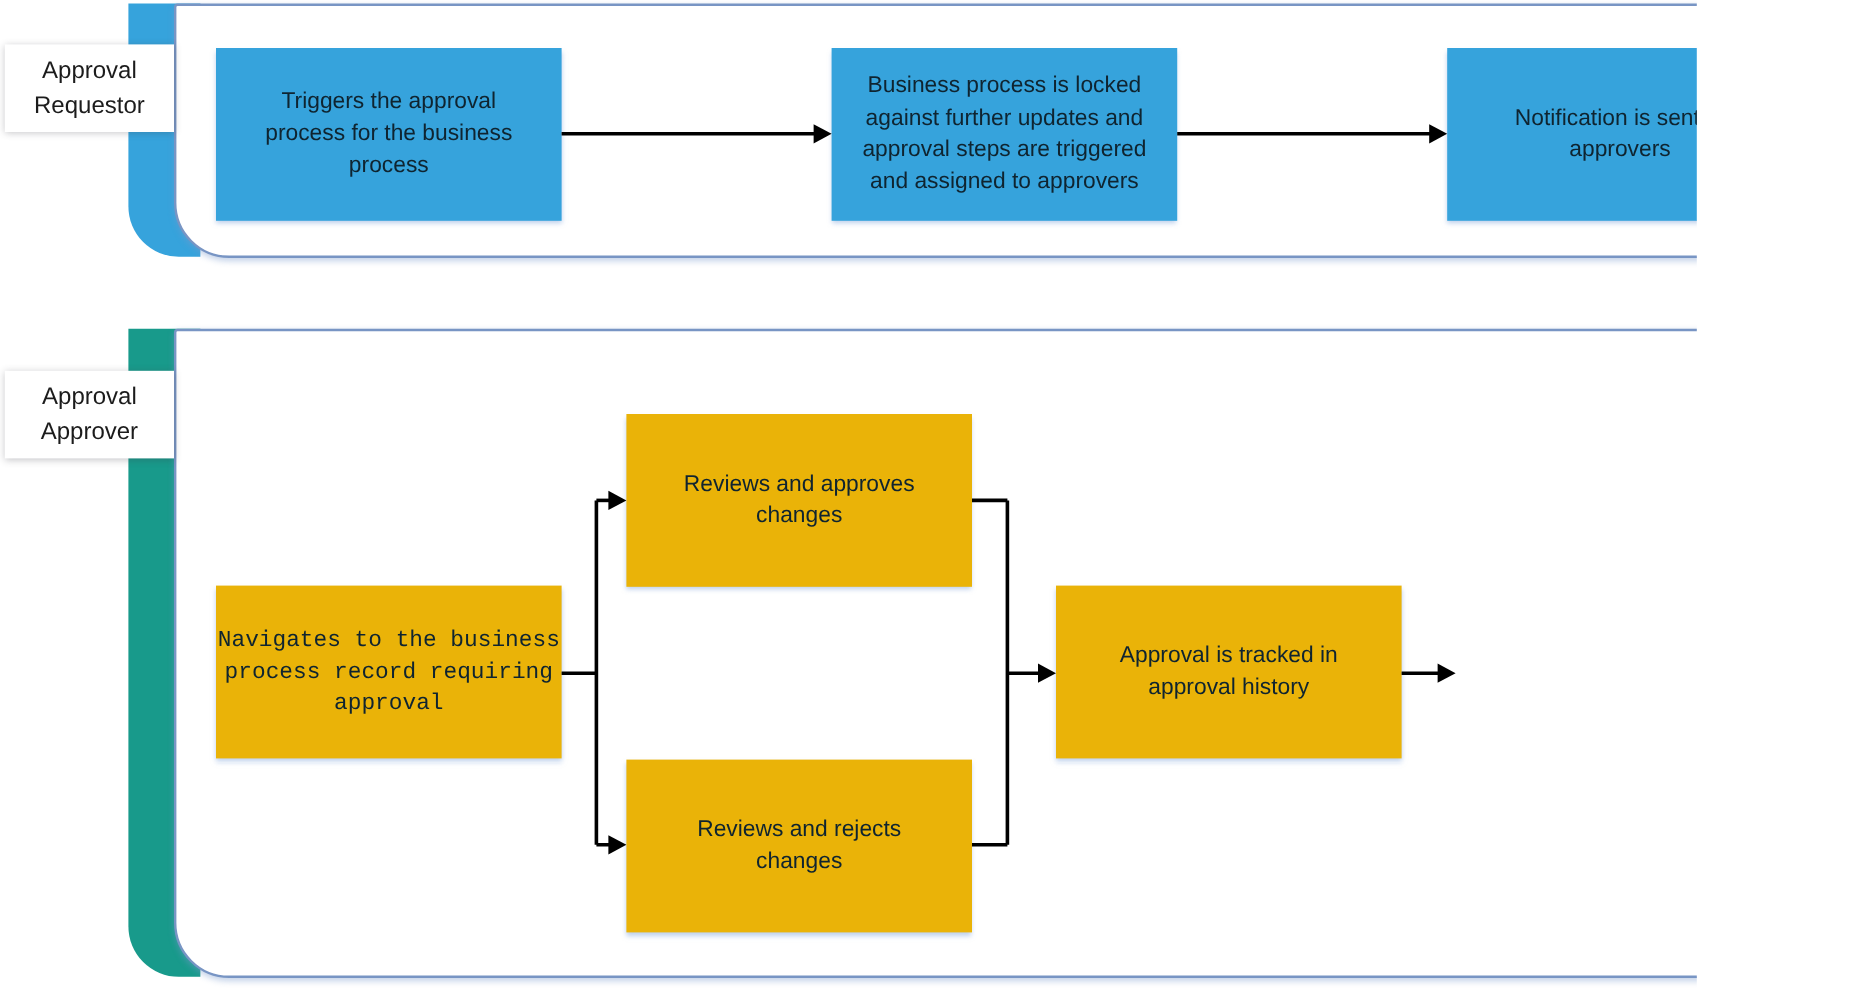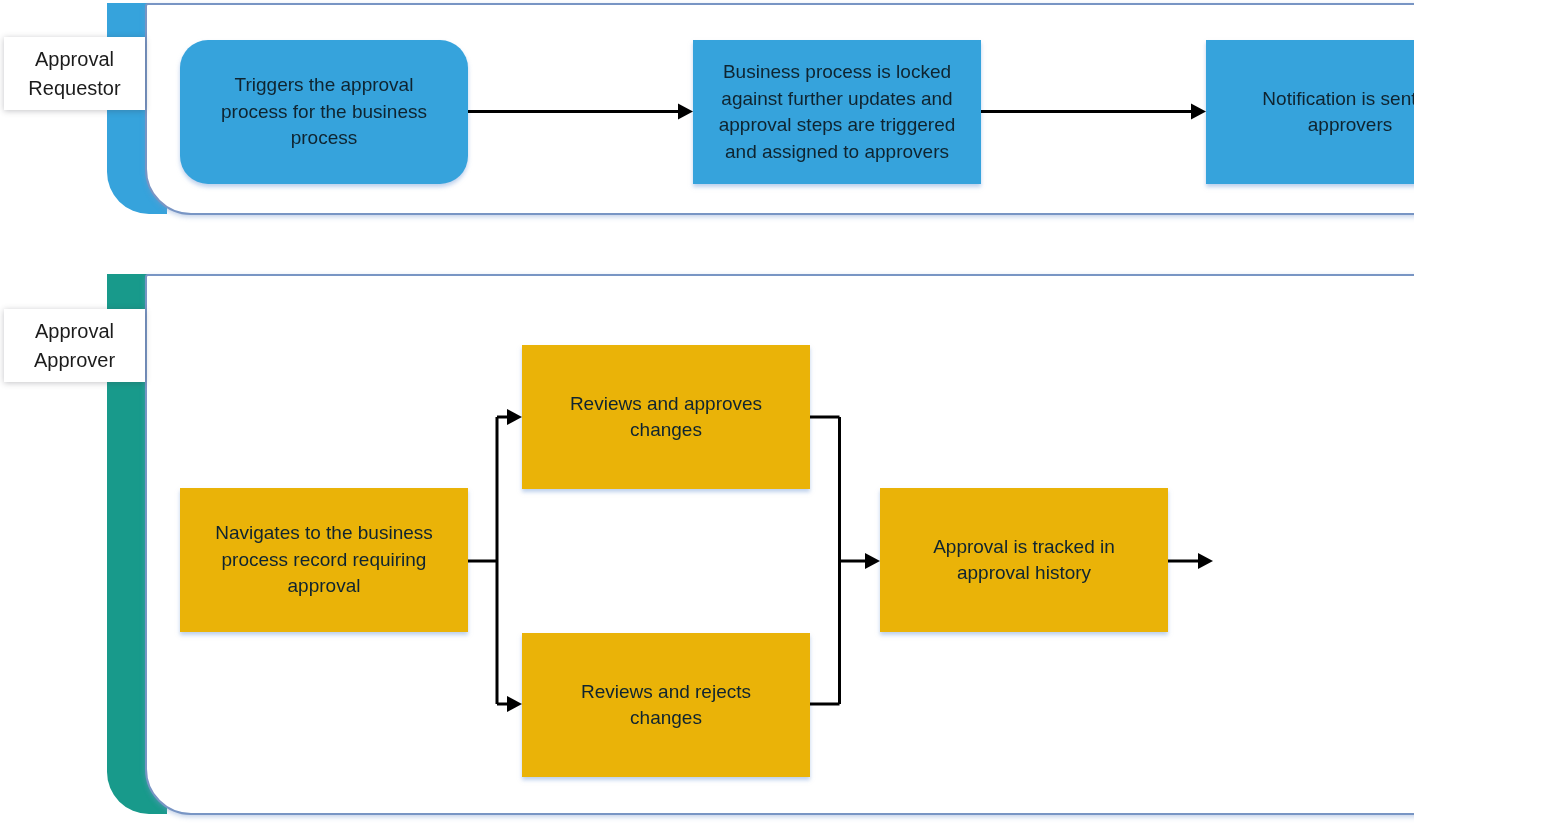--- a/index.html
+++ b/index.html
@@ -89,36 +89,36 @@
 </head>
 <body>
 
 <div class="stage">
 
   <div class="lane-tab blue"></div>
   <div class="lane-panel first"></div>
   <div class="lane-label first">Approval
 Requestor</div>
 
-  <div class="step blue" style="left:180px; top:40px;border-radius:28px;">Triggers the approval
+  <div class="step blue" style="left:180px; top:40px;">Triggers the approval
 process for the business
 process</div>
   <div class="step blue" style="left:693px; top:40px;">Business process is locked
 against further updates and
 approval steps are triggered
 and assigned to approvers</div>
   <div class="step blue" style="left:1206px; top:40px;">Notification is sent to
 approvers</div>
 
   <div class="lane-tab teal"></div>
   <div class="lane-panel second"></div>
   <div class="lane-label second">Approval
 Approver</div>
 
-  <div class="step teal" style="left:180px; top:488px;">Navigates to the business
+  <div class="step teal" style="left:180px; top:488px;font-family:Liberation Mono, monospace;">Navigates to the business
 process record requiring
 approval</div>
   <div class="step teal" style="left:522px; top:345px;">Reviews and approves
 changes</div>
   <div class="step teal" style="left:522px; top:633px;">Reviews and rejects
 changes</div>
   <div class="step teal" style="left:880px; top:488px;">Approval is tracked in
 approval history</div>
 
   <svg class="connectors" width="1546" height="824" viewBox="0 0 1546 824">

